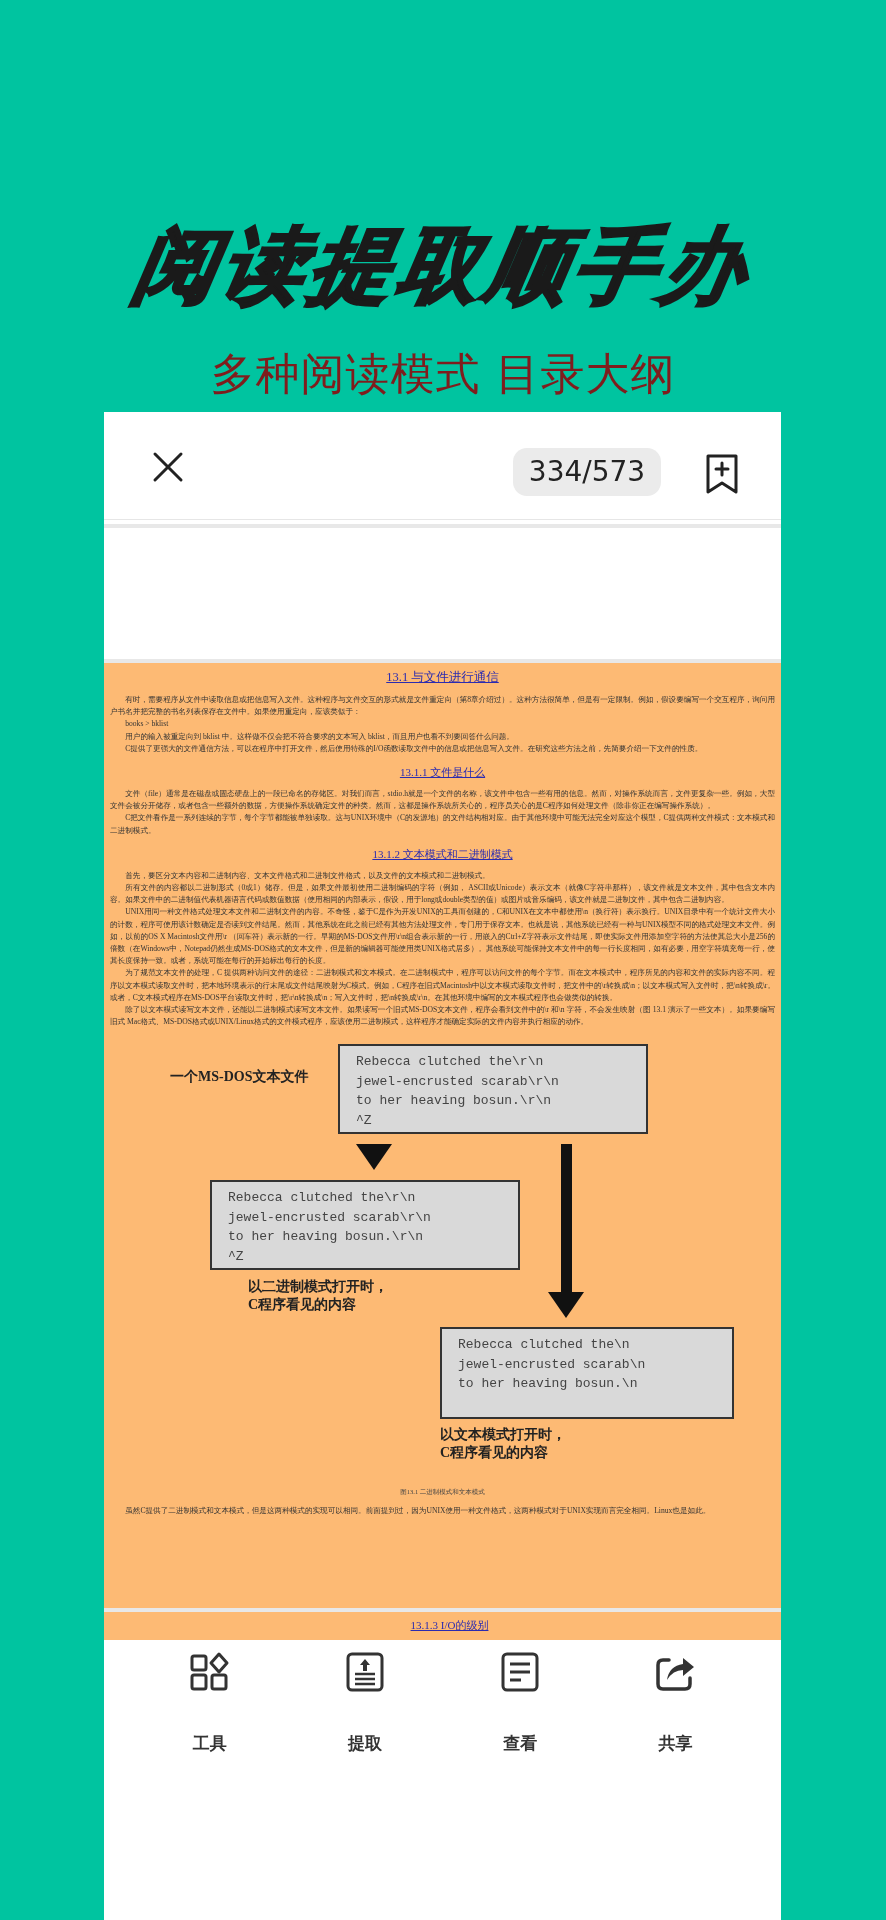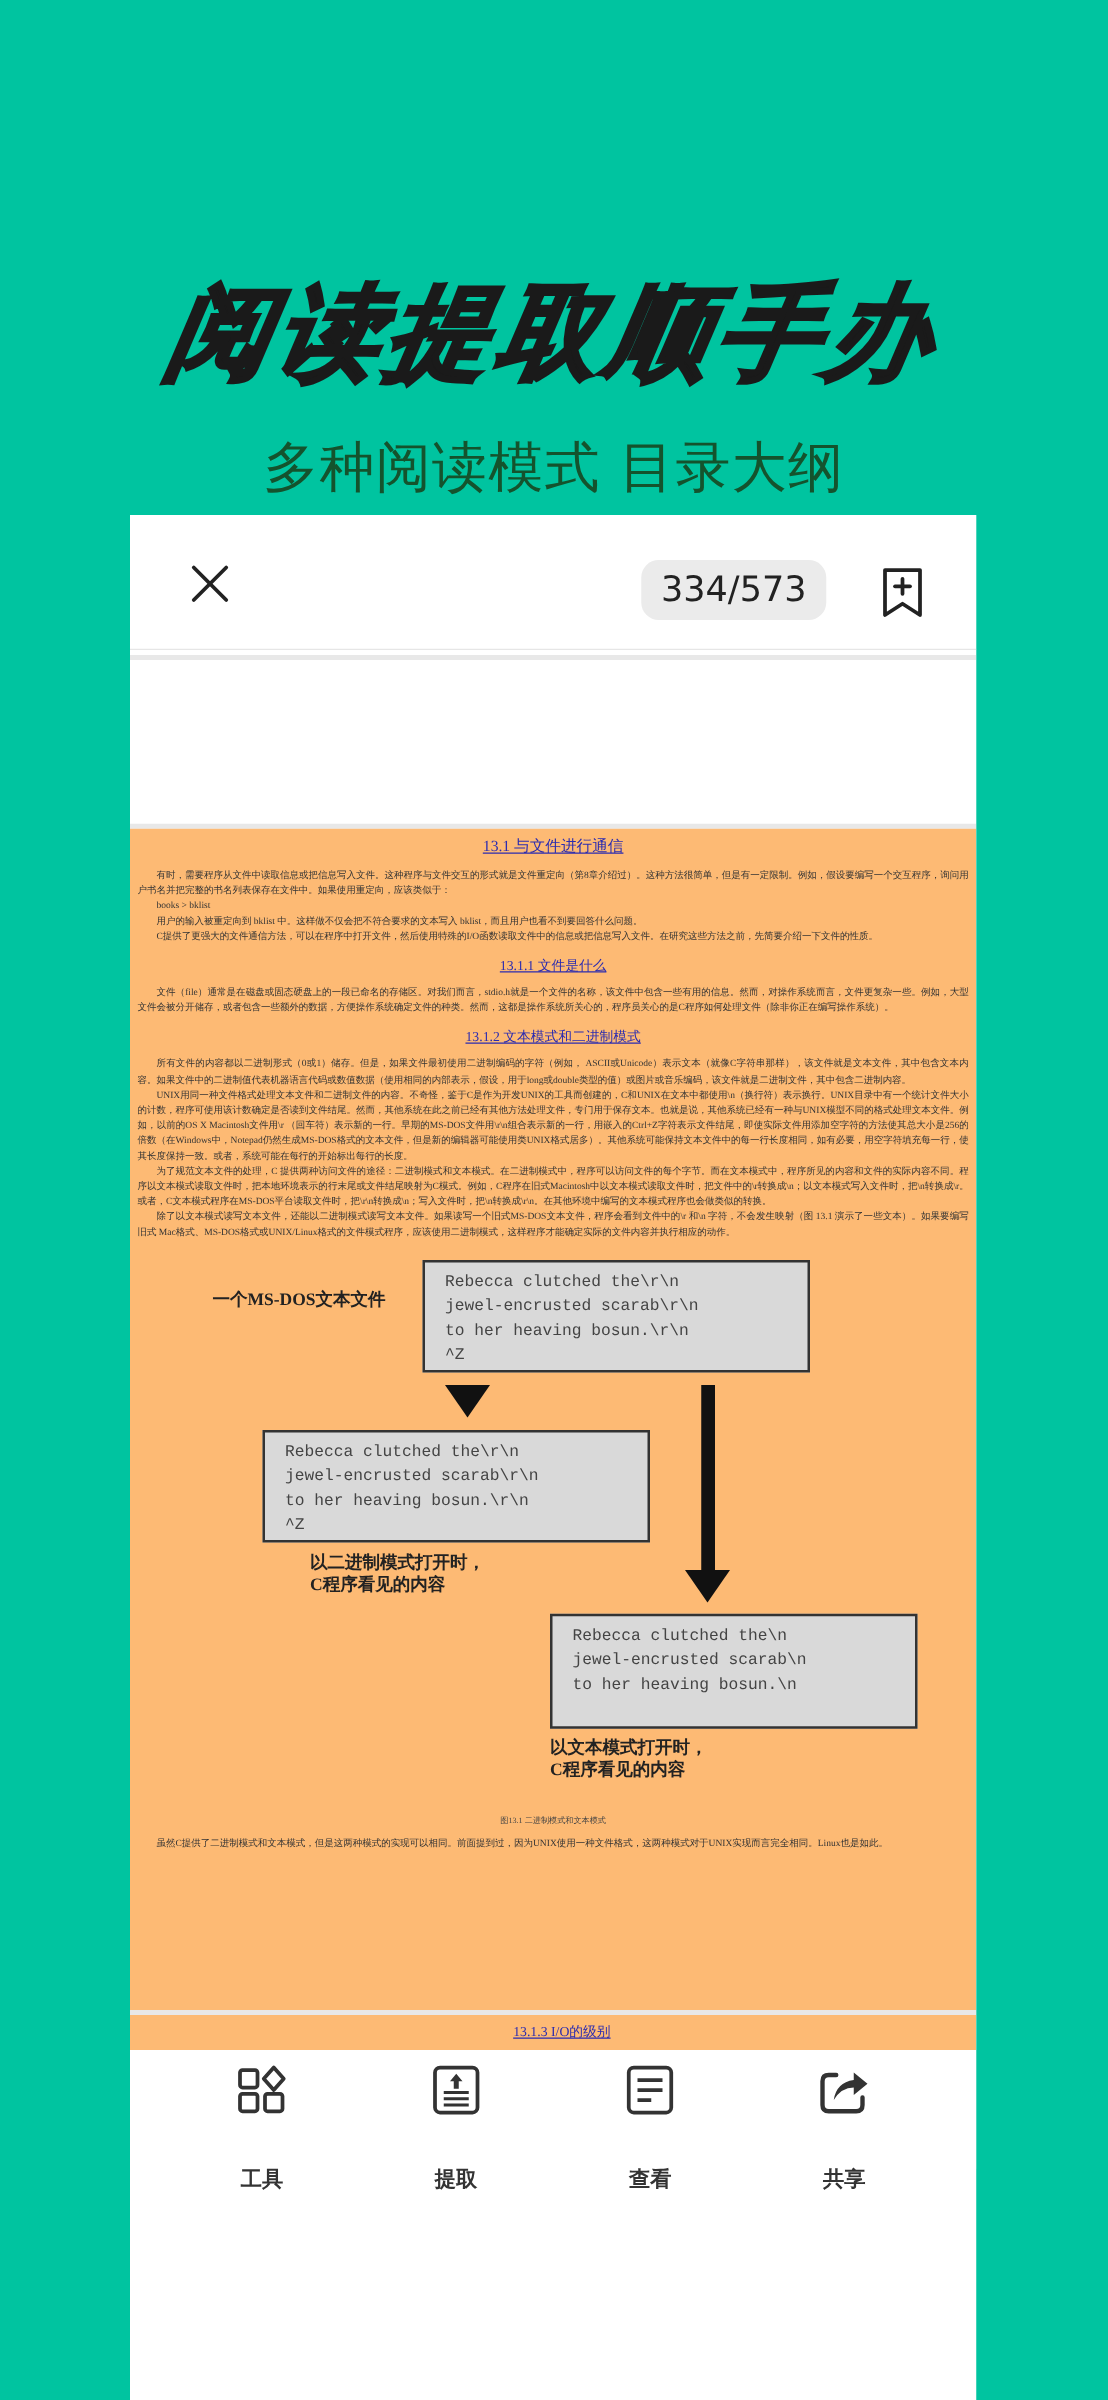--- a/index.html
+++ b/index.html
@@ -8,21 +8,21 @@
 
   .headline {
     position: absolute; left: 0; top: 212px; width: 886px; text-align: center;
     font-size: 82px; font-weight: 900; color: #1a1a1a; letter-spacing: 6px;
     font-style: italic; transform: skewX(-10deg);
     font-family: "DejaVu Sans", sans-serif;
     -webkit-text-stroke: 3px #1a1a1a;
   }
   .subhead {
     position: absolute; left: 0; top: 345px; width: 886px; text-align: center;
-    font-size: 44px; color: #14532d; letter-spacing: 1px;
+    font-size: 44px; color: #7f1d1d; letter-spacing: 1px;
     font-family: "DejaVu Sans", sans-serif;
   }
 
   .phone {
     position: absolute; left: 104px; top: 412px; width: 677px; height: 1676px;
     background: #ffffff; overflow: hidden;
   }
   .topbar {
     position: absolute; left: 0; top: 0; width: 677px; height: 108px;
     border-bottom: 1px solid #e6e6e6; background: #fff;
@@ -111,22 +111,24 @@
 
     <div class="page" style="top:143px; height:945px;">
       <div class="sec-title main">13.1 与文件进行通信</div>
       <p class="para">有时，需要程序从文件中读取信息或把信息写入文件。这种程序与文件交互的形式就是文件重定向（第8章介绍过）。这种方法很简单，但是有一定限制。例如，假设要编写一个交互程序，询问用户书名并把完整的书名列表保存在文件中。如果使用重定向，应该类似于：</p>
       <p class="para code">books &gt; bklist</p>
       <p class="para">用户的输入被重定向到 bklist 中。这样做不仅会把不符合要求的文本写入 bklist，而且用户也看不到要回答什么问题。</p>
       <p class="para">C提供了更强大的文件通信方法，可以在程序中打开文件，然后使用特殊的I/O函数读取文件中的信息或把信息写入文件。在研究这些方法之前，先简要介绍一下文件的性质。</p>
 
       <div class="sec-title" style="margin-top:10px;">13.1.1 文件是什么</div>
       <p class="para">文件（file）通常是在磁盘或固态硬盘上的一段已命名的存储区。对我们而言，stdio.h就是一个文件的名称，该文件中包含一些有用的信息。然而，对操作系统而言，文件更复杂一些。例如，大型文件会被分开储存，或者包含一些额外的数据，方便操作系统确定文件的种类。然而，这都是操作系统所关心的，程序员关心的是C程序如何处理文件（除非你正在编写操作系统）。</p>
+      <p class="para">C把文件看作是一系列连续的字节，每个字节都能被单独读取。这与UNIX环境中（C的发源地）的文件结构相对应。由于其他环境中可能无法完全对应这个模型，C提供两种文件模式：文本模式和二进制模式。</p>
 
       <div class="sec-title" style="margin-top:10px;">13.1.2 文本模式和二进制模式</div>
+      <p class="para">首先，要区分文本内容和二进制内容、文本文件格式和二进制文件格式，以及文件的文本模式和二进制模式。</p>
       <p class="para">所有文件的内容都以二进制形式（0或1）储存。但是，如果文件最初使用二进制编码的字符（例如， ASCII或Unicode）表示文本（就像C字符串那样），该文件就是文本文件，其中包含文本内容。如果文件中的二进制值代表机器语言代码或数值数据（使用相同的内部表示，假设，用于long或double类型的值）或图片或音乐编码，该文件就是二进制文件，其中包含二进制内容。</p>
       <p class="para">UNIX用同一种文件格式处理文本文件和二进制文件的内容。不奇怪，鉴于C是作为开发UNIX的工具而创建的，C和UNIX在文本中都使用\n（换行符）表示换行。UNIX目录中有一个统计文件大小的计数，程序可使用该计数确定是否读到文件结尾。然而，其他系统在此之前已经有其他方法处理文件，专门用于保存文本。也就是说，其他系统已经有一种与UNIX模型不同的格式处理文本文件。例如，以前的OS X Macintosh文件用\r （回车符）表示新的一行。早期的MS-DOS文件用\r\n组合表示新的一行，用嵌入的Ctrl+Z字符表示文件结尾，即使实际文件用添加空字符的方法使其总大小是256的倍数（在Windows中，Notepad仍然生成MS-DOS格式的文本文件，但是新的编辑器可能使用类UNIX格式居多）。其他系统可能保持文本文件中的每一行长度相同，如有必要，用空字符填充每一行，使其长度保持一致。或者，系统可能在每行的开始标出每行的长度。</p>
       <p class="para">为了规范文本文件的处理，C 提供两种访问文件的途径：二进制模式和文本模式。在二进制模式中，程序可以访问文件的每个字节。而在文本模式中，程序所见的内容和文件的实际内容不同。程序以文本模式读取文件时，把本地环境表示的行末尾或文件结尾映射为C模式。例如，C程序在旧式Macintosh中以文本模式读取文件时，把文件中的\r转换成\n；以文本模式写入文件时，把\n转换成\r。或者，C文本模式程序在MS-DOS平台读取文件时，把\r\n转换成\n；写入文件时，把\n转换成\r\n。在其他环境中编写的文本模式程序也会做类似的转换。</p>
       <p class="para">除了以文本模式读写文本文件，还能以二进制模式读写文本文件。如果读写一个旧式MS-DOS文本文件，程序会看到文件中的\r 和\n 字符，不会发生映射（图 13.1 演示了一些文本）。如果要编写旧式 Mac格式、MS-DOS格式或UNIX/Linux格式的文件模式程序，应该使用二进制模式，这样程序才能确定实际的文件内容并执行相应的动作。</p>
 
       <div class="figure">
         <div class="fig-label" style="left:60px; top:34px;">一个MS-DOS文本文件</div>
         <div class="code-box" style="left:228px; top:10px; width:310px; height:90px;">
           <span class="code-line">Rebecca clutched the\r\n</span>
           <span class="code-line">jewel-encrusted scarab\r\n</span>

